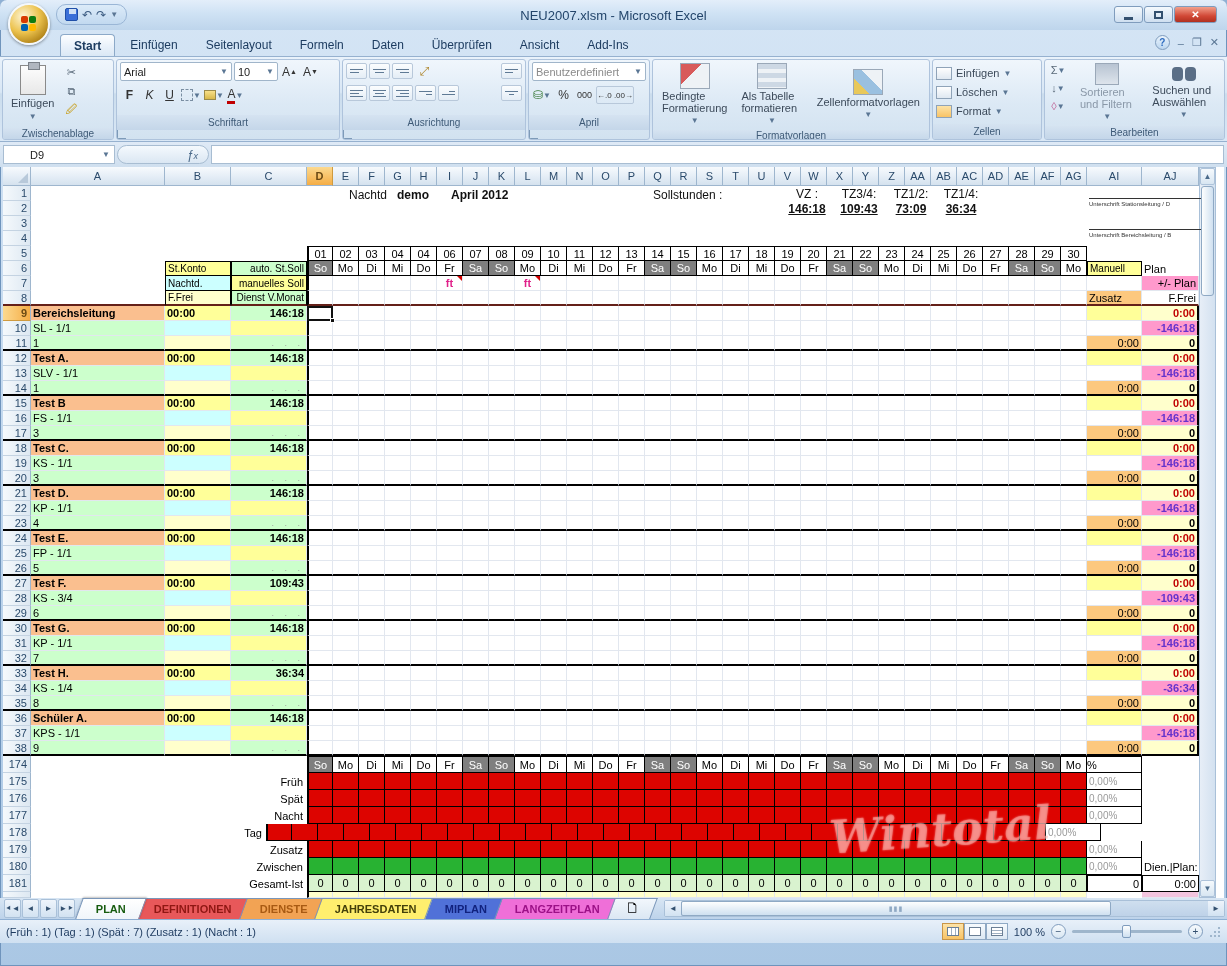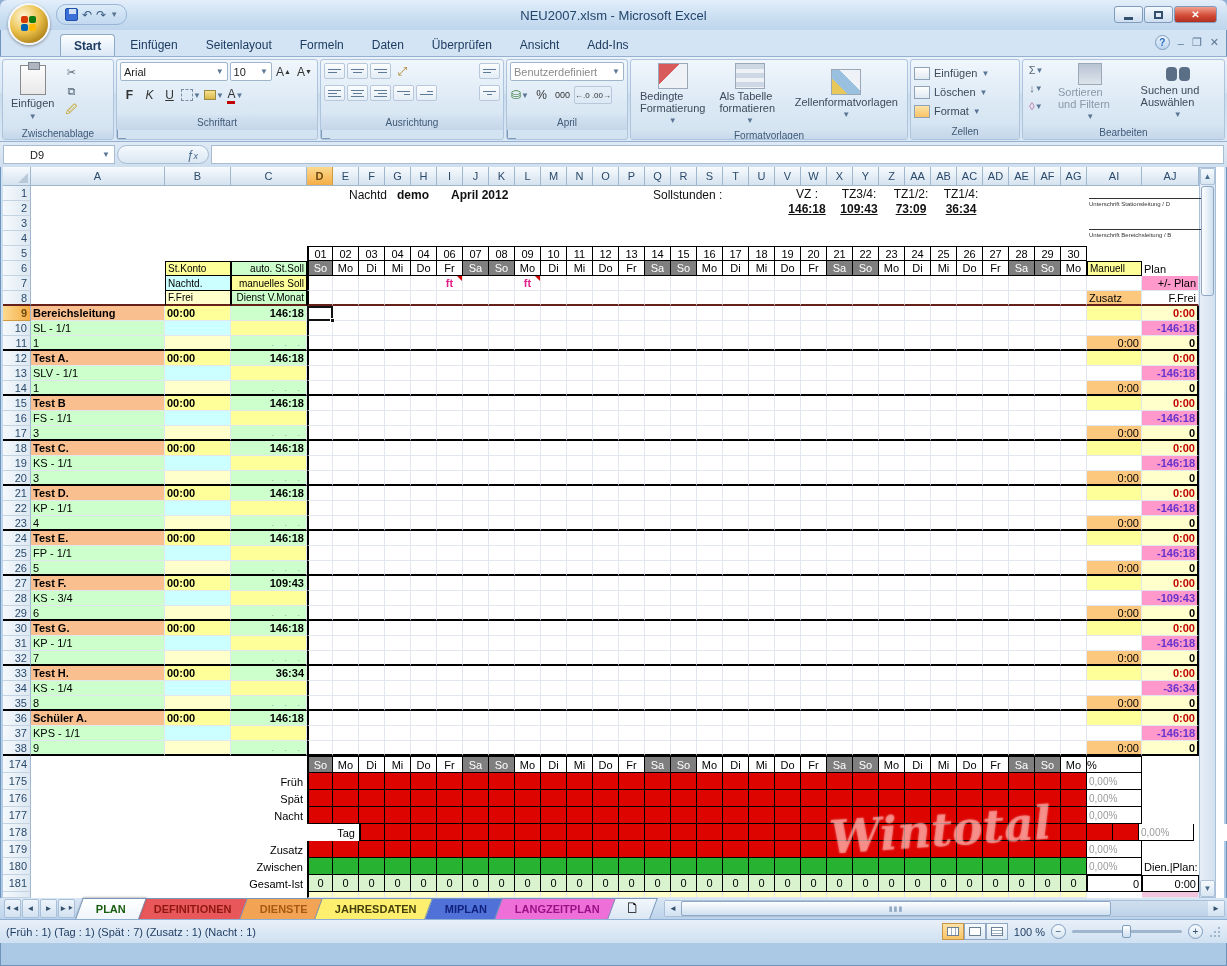--- a/index.html
+++ b/index.html
@@ -241,21 +241,21 @@
           <span class="sico">⧉</span>
           <span class="sico" style="color:#c8a020">🖉</span>
         </div>
       </div>
       <div class="gcap">
           <span>Zwischenablage</span>
         </div>
       <span class="dlg"></span>
     </div>
 
-    <div class="rgroup" style="width:202px">
+    <div class="rgroup" style="width:224px">
       <div class="gbody" style="flex-direction:column; align-items:stretch;">
         <div class="fontrow">
           <div class="selbox" style="width:112px">
             <span>Arial</span>
               <span class="dar">▼</span>
           </div>
           <div class="selbox" style="width:44px">
             <span>10</span>
               <span class="dar">▼</span>
           </div>
@@ -1961,21 +1961,21 @@
           <div class="c sumcell bg-red" style="width: 26px;"></div>
           <div class="c sumcell bg-red" style="width: 26px;"></div>
           <div class="c sumcell bg-red" style="width: 26px;"></div>
           <div class="c sumcell bg-red" style="width: 26px;"></div>
           <div class="c sumcell bg-red" style="width: 26px;"></div>
           <div class="c pctcell" style="width: 55px;">0,00%</div>
           <div class="c plain" style="width: 57px;"></div>
         </div>
         <div class="xrow " style="height: 17px;">
           <div class="c rhdr" style="width: 28px;">178</div>
-          <div class="c plain sumlabel" style="width: 328px;">Tag</div>
+          <div class="c plain sumlabel" style="width: 235px;">Tag</div>
           <div class="c sumcell bg-red thickL" style="width: 26px;"></div>
           <div class="c sumcell bg-red" style="width: 26px;"></div>
           <div class="c sumcell bg-red" style="width: 26px;"></div>
           <div class="c sumcell bg-red" style="width: 26px;"></div>
           <div class="c sumcell bg-red" style="width: 26px;"></div>
           <div class="c sumcell bg-red" style="width: 26px;"></div>
           <div class="c sumcell bg-red" style="width: 26px;"></div>
           <div class="c sumcell bg-red" style="width: 26px;"></div>
           <div class="c sumcell bg-red" style="width: 26px;"></div>
           <div class="c sumcell bg-red" style="width: 26px;"></div>

